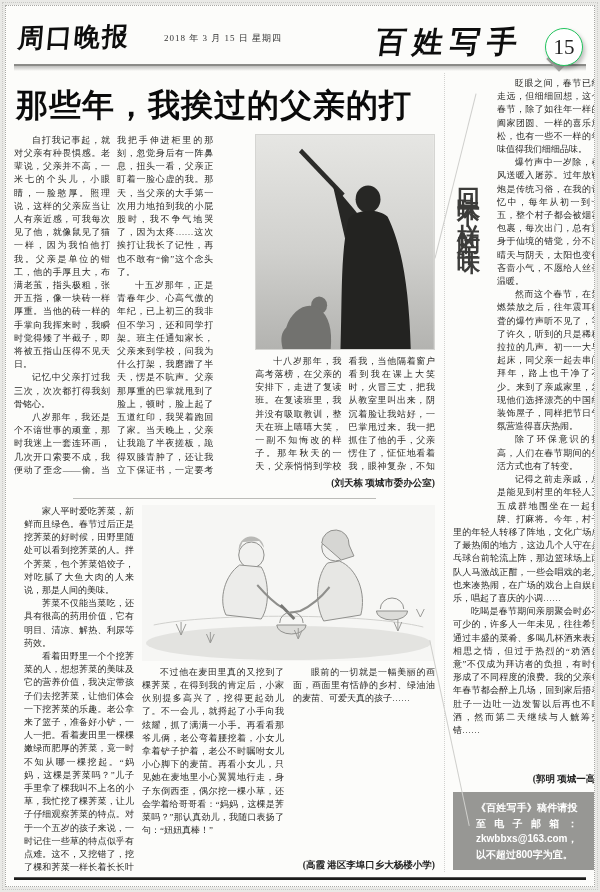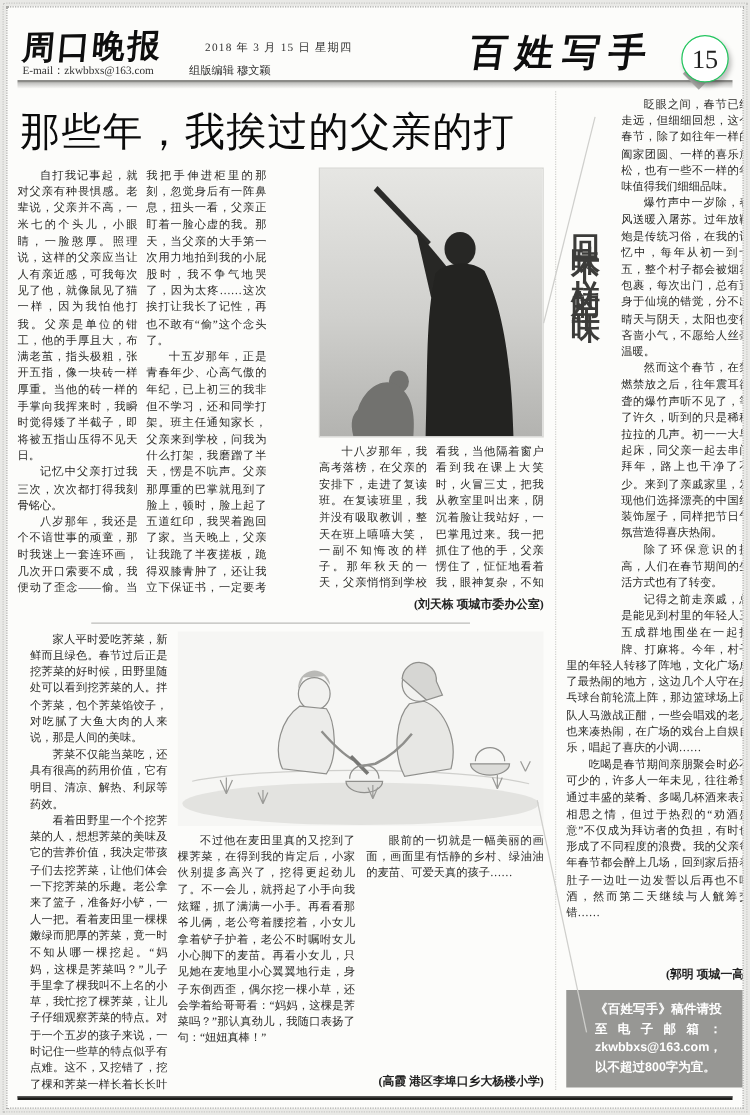--- a/index.html
+++ b/index.html
@@ -25,21 +25,21 @@
   .badge-circle { position:absolute; left:1px; top:0; width:38px; height:38px; border-radius:50%;
     background:#fff; border:1px solid #22c55e; box-shadow:2px 3px 4px rgba(0,0,0,.25);
     display:flex; align-items:center; justify-content:center; font-size:21px; color:#222; }
   .header-shadow { height:5px; background:linear-gradient(#bdbdbb,#fcfcfa); flex:0 0 auto; }
   
   .main-row { flex:1; display:flex; gap:9px; padding-top:2px; min-height:0; }
   .left-section { width:421px; flex:0 0 auto; display:flex; flex-direction:column; min-height:0; }
   .right-col { flex:1; position:relative; border-left:1px dotted #d2d2cf; padding:4px 2px 2px 8px;
     display:flex; flex-direction:column; min-height:0; }
   
-  .a1-title { font-size:32px; line-height:1.15; font-weight:400; letter-spacing:1px;
+  .a1-title { font-size:32px; line-height:1.15; font-weight:700; letter-spacing:1px;
     color:#0b0b0b; margin:14px 0 10px 2px; }
   .a1-body { display:flex; gap:24px; height:356px; flex:0 0 auto; }
   .a1-left { width:217px; column-count:2; column-gap:7px; column-fill:auto; overflow:hidden; }
   .a1-right { width:196px; display:flex; flex-direction:column;margin-left:18px; }
   .photo { height:216px; flex:0 0 auto; border:1px solid #d5d5d2; }
   .photo svg { width:100%; height:100%; display:block; }
   .a1-cont { flex:1; column-count:2; column-gap:7px; column-fill:auto; overflow:hidden; margin-top:5px; min-height:0; }
   .para { font-size:9px; line-height:13.2px; text-align:justify; text-indent:2em; color:#2a2a28; }
   .byline { text-align:right; font-size:9.5px; font-weight:bold; color:#222; margin-top:3px; flex:0 0 auto; }
   .divider { height:1px; background:#bcbcb9; width:72%; margin:8px auto 6px auto; flex:0 0 auto; }
@@ -67,24 +67,20 @@
   .bottom-rule { flex:0 0 auto; height:3px; background:#1c1c1a; margin-top:5px; border-top:1px solid #555; }
 </style>
 </head>
 <body>
 
 <div class="page">
 
   <div class="header">
     <div class="masthead">周口晚报</div>
     <div class="head-date">2018 年 3 月 15 日  星期四</div>
-    <div class="head-line2">
-      <span>E-mail：zkwbbxs@163.com</span>
-      <span class="ed">组版编辑  穆文颖</span>
-    </div>
     <div class="section-title">百姓写手</div>
     <div class="page-badge">
       <div class="badge-tail"></div>
       <div class="badge-circle">15</div>
     </div>
   </div>
   <div class="header-shadow"></div>
 
   <div class="main-row">
 

